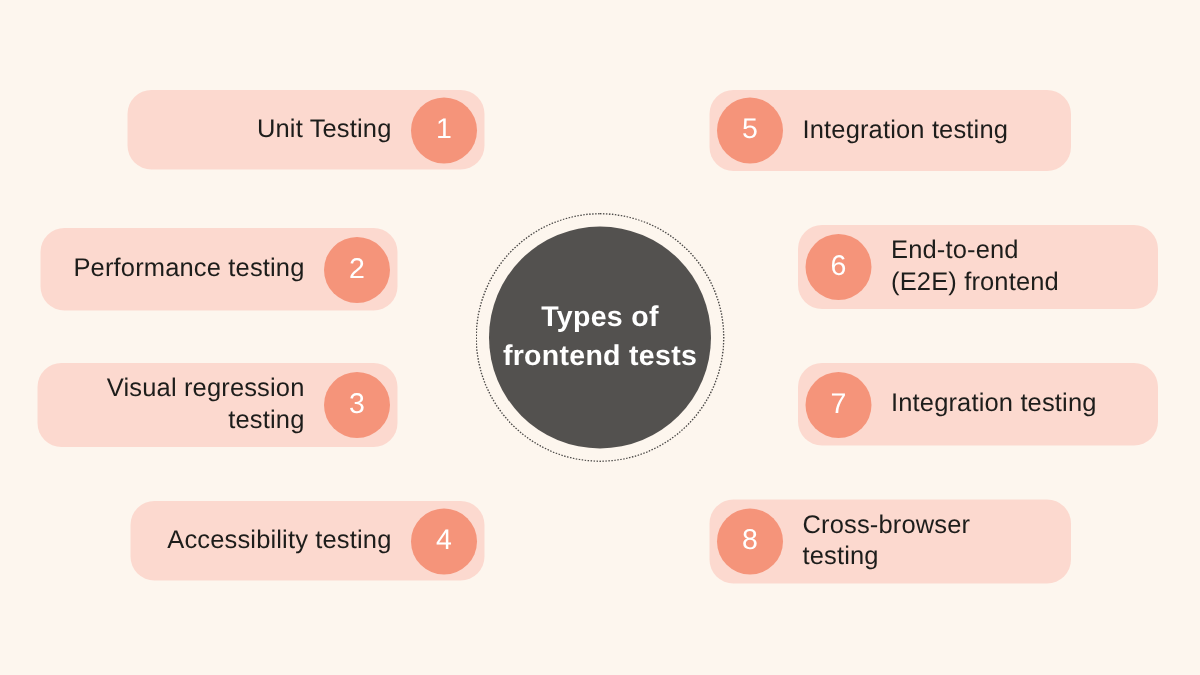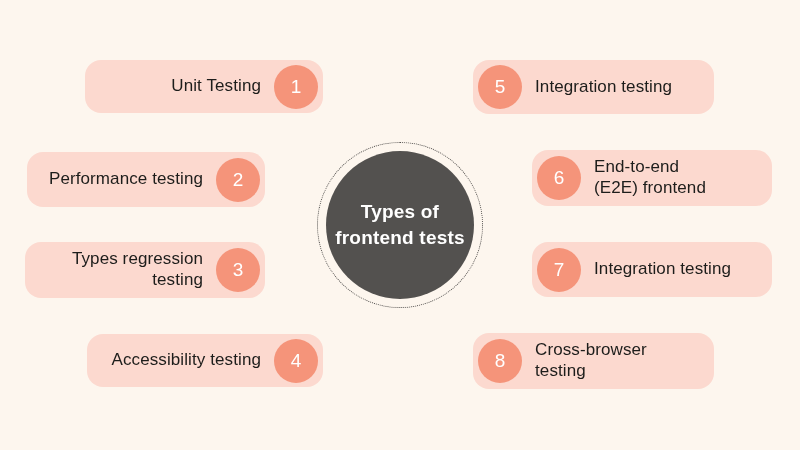--- a/index.html
+++ b/index.html
@@ -93,21 +93,21 @@
     <span class="pill-label">Unit Testing</span>
     <span class="badge">1</span>
   </div>
 
   <div class="pill pill-left pill-2">
     <span class="pill-label">Performance testing</span>
     <span class="badge">2</span>
   </div>
 
   <div class="pill pill-left pill-3">
-    <span class="pill-label">Types regression
+    <span class="pill-label">Visual regression
 testing</span>
     <span class="badge">3</span>
   </div>
 
   <div class="pill pill-left pill-4">
     <span class="pill-label">Accessibility testing</span>
     <span class="badge">4</span>
   </div>
 
   <div class="pill pill-right pill-5">

